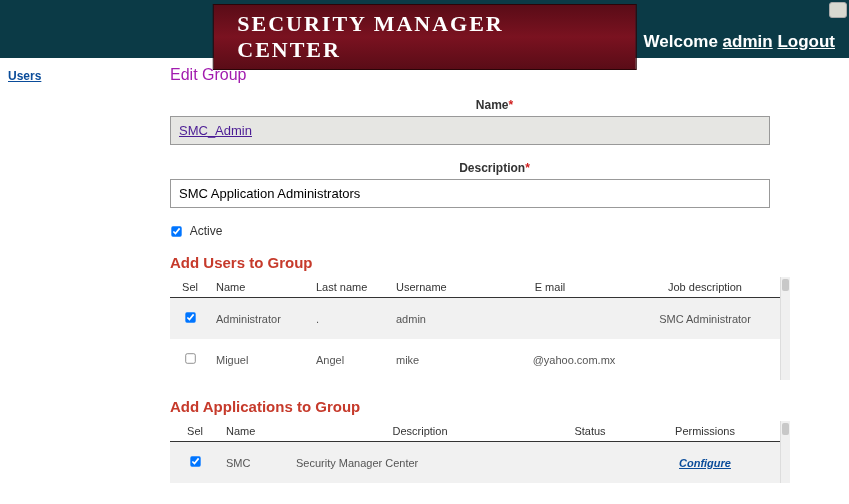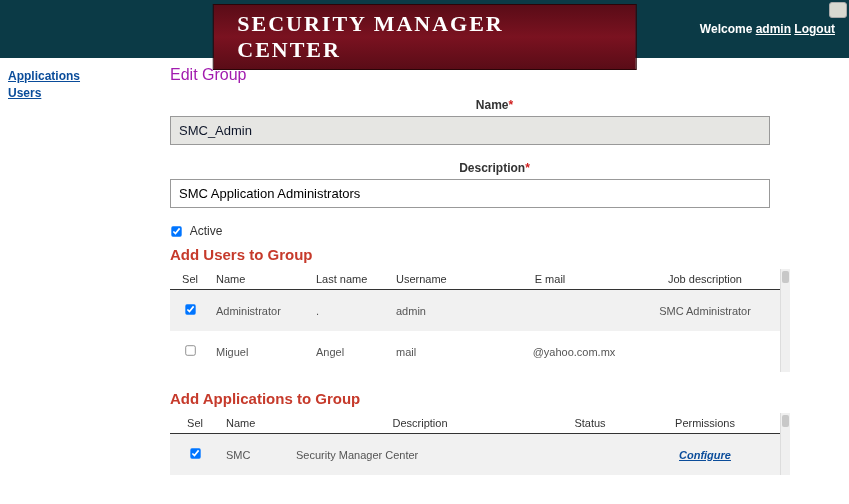--- a/index.html
+++ b/index.html
@@ -1,33 +1,33 @@
 <!DOCTYPE html>
 <html><head>
 <meta charset="utf-8">
 <style>
   * { box-sizing: border-box; margin: 0; padding: 0; }
   body { font-family: Verdana, Arial, sans-serif; font-size: 12px; color: #333; background: #fff; width: 849px; }
   .banner { background: #0b3a46; height: 58px; position: relative; }
   .banner-title-wrap { position: absolute; left: 50%; transform: translateX(-50%); top: 4px; background: linear-gradient(#5a0c17,#7a1220,#5a0c17); padding: 6px 24px; border: 1px solid #2b0408; }
   .banner-title { color: #fff; font-weight: bold; font-size: 22px; letter-spacing: 2px; font-family: Georgia, serif; }
-  .banner-right { position: absolute; right: 14px; bottom: 22px; color: #fff; font-weight: bold; font-size: 12px; }
+  .banner-right { position: absolute; right: 14px; bottom: 6px; color: #fff; font-weight: bold; font-size: 17px; }
   .banner-right a { color: #fff; text-decoration: underline; }
   .corner-tab { position: absolute; right: 2px; top: 2px; width: 18px; height: 16px; background: #d8d8d0; border: 1px solid #aaa; border-radius: 3px; }
   .layout { display: flex; }
   .sidebar { width: 160px; padding: 10px 8px; }
   .sidebar a { display: block; color: #0a4c9a; font-weight: bold; text-decoration: underline; font-size: 12px; line-height: 1.4; }
   .main { flex: 1; padding: 8px 30px 20px 10px; }
   h1.page-title { color: #a21caf; font-size: 16px; font-weight: normal; margin-bottom: 14px; }
   .field-label { font-weight: bold; font-size: 12px; margin-bottom: 4px; text-align: center; }
   .req { color: #d02020; }
   .text-input { width: 100%; max-width: 600px; border: 1px solid #999; padding: 6px 8px; font-size: 13px; background: #fff; }
-  .text-input.readonly { background: #e6e6e3; color: #0f172a; }
+  .text-input.readonly { background: #e6e6e3; color: #4c1d95; text-decoration: underline; }
   .field-block { margin-bottom: 16px; }
-  .checkbox-row { margin: 10px 0 8px 0; font-size: 12px; }
+  .checkbox-row { margin: 10px 0 16px 0; font-size: 12px; }
   .checkbox-row input { transform: scale(0.8); margin-right: 4px; vertical-align: middle; }
   h2.section { color: #c63a2b; font-size: 15px; font-weight: bold; margin: 6px 0 6px 0; }
   .table-scroll { position: relative; max-width: 610px; }
   .scroll-stub { position: absolute; right: -10px; top: 0; bottom: 0; width: 10px; background: #f0f0f0; border-left:1px solid #ddd;}
   .scroll-thumb { position:absolute; top:2px; left:1px; right:1px; height:12px; background:#c8c8c8; border-radius:2px;}
   table { width: 100%; border-collapse: collapse; font-size: 11px; }
   thead th { border-bottom: 1px solid #333; padding: 4px 6px; text-align: left; font-weight: normal; }
   thead th.center, td.center { text-align: center; }
   tbody td { padding: 13px 6px; color: #555; }
   tbody tr.alt { background: #f1f1f1; }
@@ -45,21 +45,20 @@
     <span class="banner-title">SECURITY MANAGER CENTER</span>
   </div>
   <div class="banner-right">
     <span>Welcome </span><a href="#">admin</a>
     <a href="#">Logout</a>
   </div>
 </div>
 
 <div class="layout">
   <nav class="sidebar">
-    <a href="#">Applications</a>
     <a href="#">Users</a>
   </nav>
 
   <main class="main">
     <h1 class="page-title">Edit Group</h1>
 
     <div class="field-block">
       <div class="field-label"><span>Name</span><span class="req">*</span></div>
       <input class="text-input readonly" type="text" readonly="" value="SMC_Admin" style="">
     </div>
@@ -96,21 +95,21 @@
             <td>Administrator</td>
             <td>.</td>
             <td>admin</td>
             <td class="center"></td>
             <td class="center">SMC Administrator</td>
           </tr>
           <tr>
             <td class="center"><input type="checkbox" class="mini-check" style=""></td>
             <td>Miguel</td>
             <td>Angel</td>
-            <td>mail</td>
+            <td>mike</td>
             <td class="center"><span class="obscured">&nbsp;</span><span>@yahoo.com.mx</span></td>
             <td class="center"></td>
           </tr>
         </tbody>
       </table>
     </div>
 
     <h2 class="section" style="margin-top:18px">Add Applications to Group</h2>
     <div class="table-scroll">
       <div class="scroll-stub">

